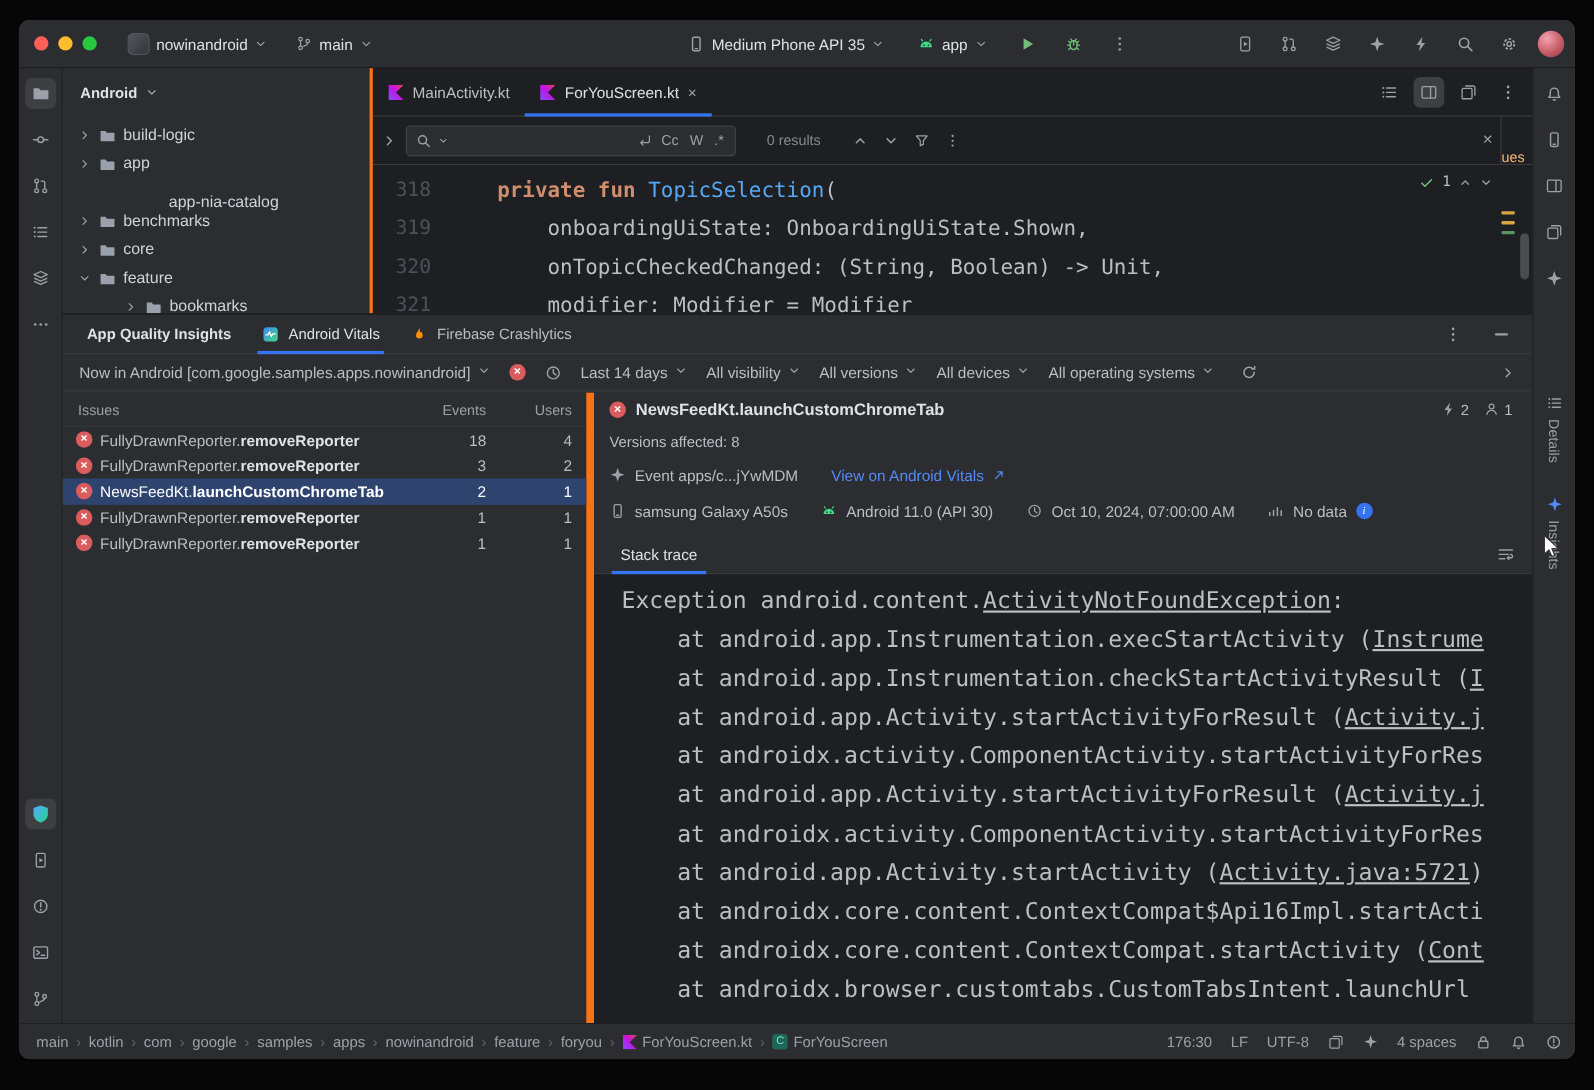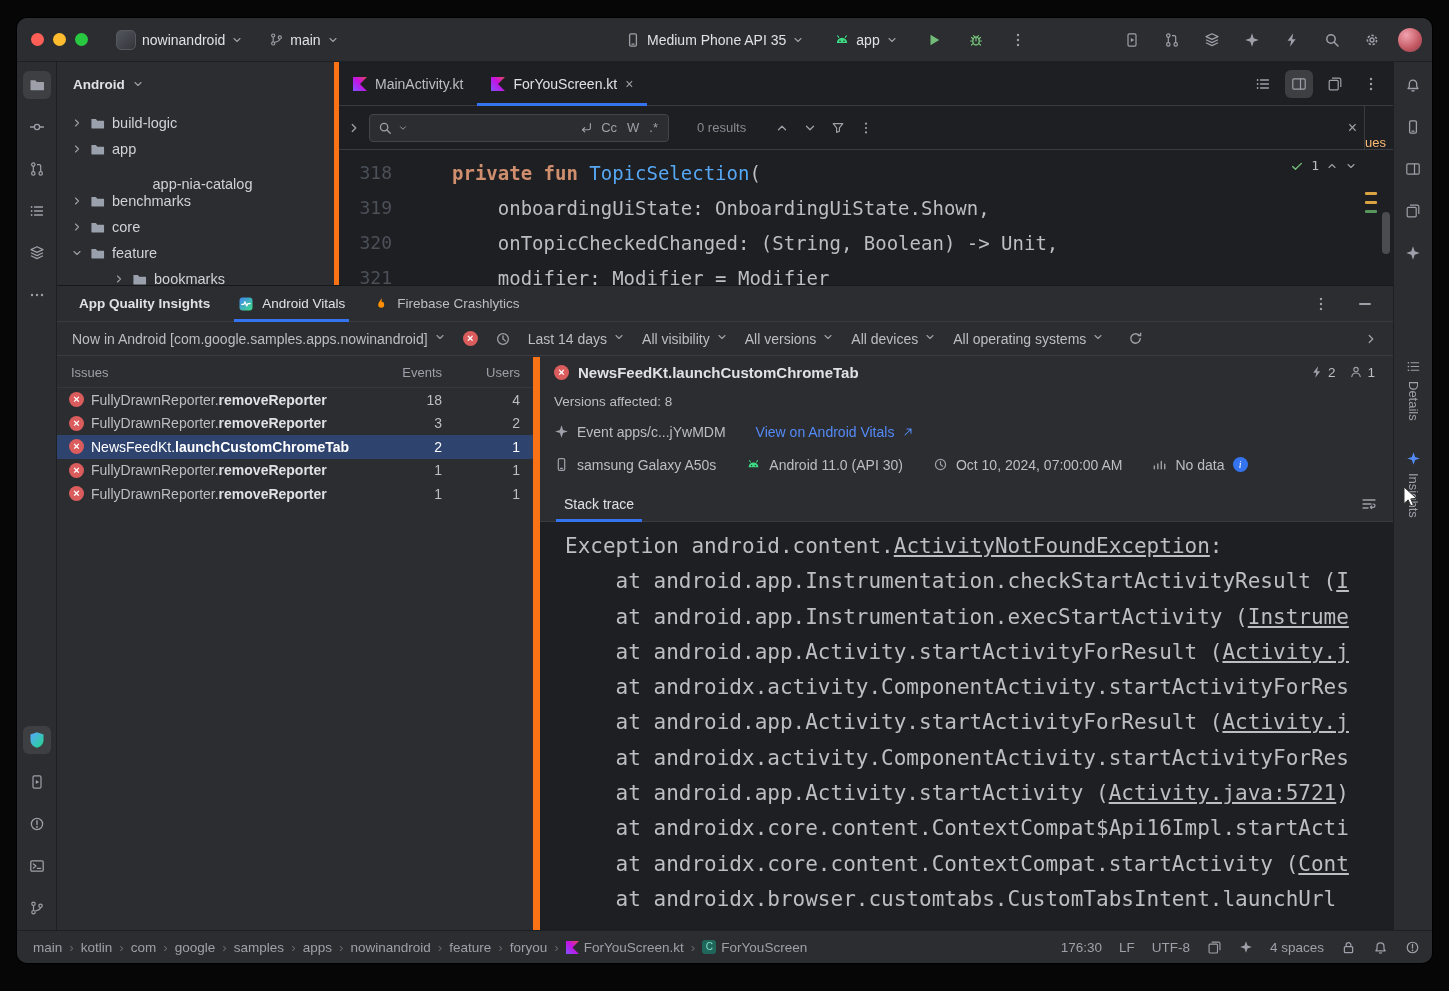--- a/index.html
+++ b/index.html
@@ -24,21 +24,21 @@
 .avatar{width:24px;height:24px;border-radius:50%;background:radial-gradient(circle at 35% 30%,#f2a2b0,#c25861 60%,#833a50)}
 
 .left-stripe{position:absolute;left:0;top:44px;bottom:33px;width:40px;background:#2b2d30;border-right:1px solid #1e1f22;display:flex;flex-direction:column;align-items:center;padding:9px 0 8px;gap:14px}
 .stripe-btn{width:28px;height:28px;border-radius:6px;justify-content:center;flex:none}
 .stripe-btn.pill{background:#3d3f43}
 .spacer{margin-top:auto}
 .right-stripe{position:absolute;right:0;top:44px;bottom:33px;width:39px;background:#2b2d30;border-left:1px solid #1e1f22;display:flex;flex-direction:column;align-items:center;padding:9px 0;gap:14px}
 .vtab{display:flex;flex-direction:column;align-items:center;gap:7px;color:#9da0a8;font-size:13px}
 .vtab .vt{writing-mode:vertical-rl}
 
-.project-panel{position:absolute;left:40px;top:44px;width:282px;height:223px;background:#2b2d30;border-right:5px solid #f97316;overflow:hidden}
+.project-panel{position:absolute;left:40px;top:44px;width:282px;height:223px;background:#2b2d30;border-right:3px solid #f97316;overflow:hidden}
 .pp-head{height:44px;display:flex;align-items:center;gap:7px;padding:0 16px;font-weight:bold;font-size:13.5px}
 .tree-row{height:26px;display:flex;align-items:center;gap:7px;font-size:14.5px;color:#cfd2d8}
 .fold{color:#9aa0ac}
 .rot90{transform:rotate(90deg)}
 
 .editor{position:absolute;left:322px;top:44px;width:1054px;height:279px;background:#1e1f22}
 .tabbar{height:44px;border-bottom:1px solid #393b40;display:flex;align-items:stretch;position:relative}
 .etab{display:flex;align-items:center;gap:8px;padding:0 14px;position:relative;font-size:14px;color:#bcbec4}
 .etab.active{color:#dfe1e5}
 .etab.active::after{content:"";position:absolute;left:0;right:0;bottom:-1px;height:3px;background:#3574f0}
@@ -826,22 +826,22 @@
         <div class="d-tabs">
           <span class="stack-tab">Stack trace</span>
           <button class="wrapbtn">
               <svg class="i i16 mut">
                 <use href="#wrap"></use>
               </svg>
             </button>
         </div>
         <div class="stack" id="stack-lines">
             <div class="stack-line"><span>Exception android.content.</span><span class="slink">ActivityNotFoundException</span><span>:</span></div>
+            <div class="stack-line"><span>    at android.app.Instrumentation.execStartActivity (</span><span class="slink">Instrume</span></div>
             <div class="stack-line"><span>    at android.app.Instrumentation.checkStartActivityResult (</span><span class="slink">I</span></div>
-            <div class="stack-line"><span>    at android.app.Instrumentation.execStartActivity (</span><span class="slink">Instrume</span></div>
             <div class="stack-line"><span>    at android.app.Activity.startActivityForResult (</span><span class="slink">Activity.j</span></div>
             <div class="stack-line"><span>    at androidx.activity.ComponentActivity.startActivityForRes</span></div>
             <div class="stack-line"><span>    at android.app.Activity.startActivityForResult (</span><span class="slink">Activity.j</span></div>
             <div class="stack-line"><span>    at androidx.activity.ComponentActivity.startActivityForRes</span></div>
             <div class="stack-line"><span>    at android.app.Activity.startActivity (</span><span class="slink">Activity.java:5721</span><span>)</span></div>
             <div class="stack-line"><span>    at androidx.core.content.ContextCompat$Api16Impl.startActi</span></div>
             <div class="stack-line"><span>    at androidx.core.content.ContextCompat.startActivity (</span><span class="slink">Cont</span></div>
             <div class="stack-line"><span>    at androidx.browser.customtabs.CustomTabsIntent.launchUrl</span></div>
           </div>
       </div>

